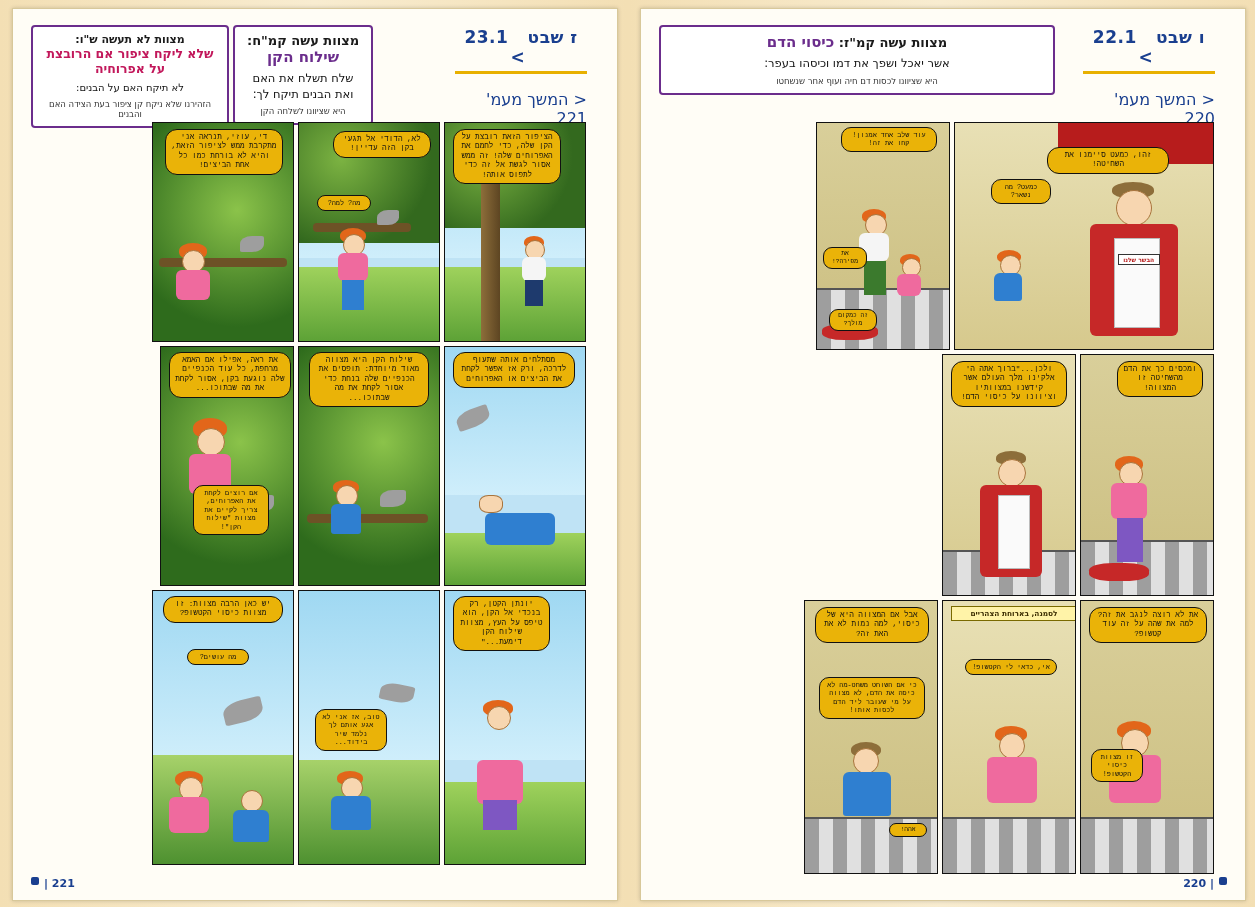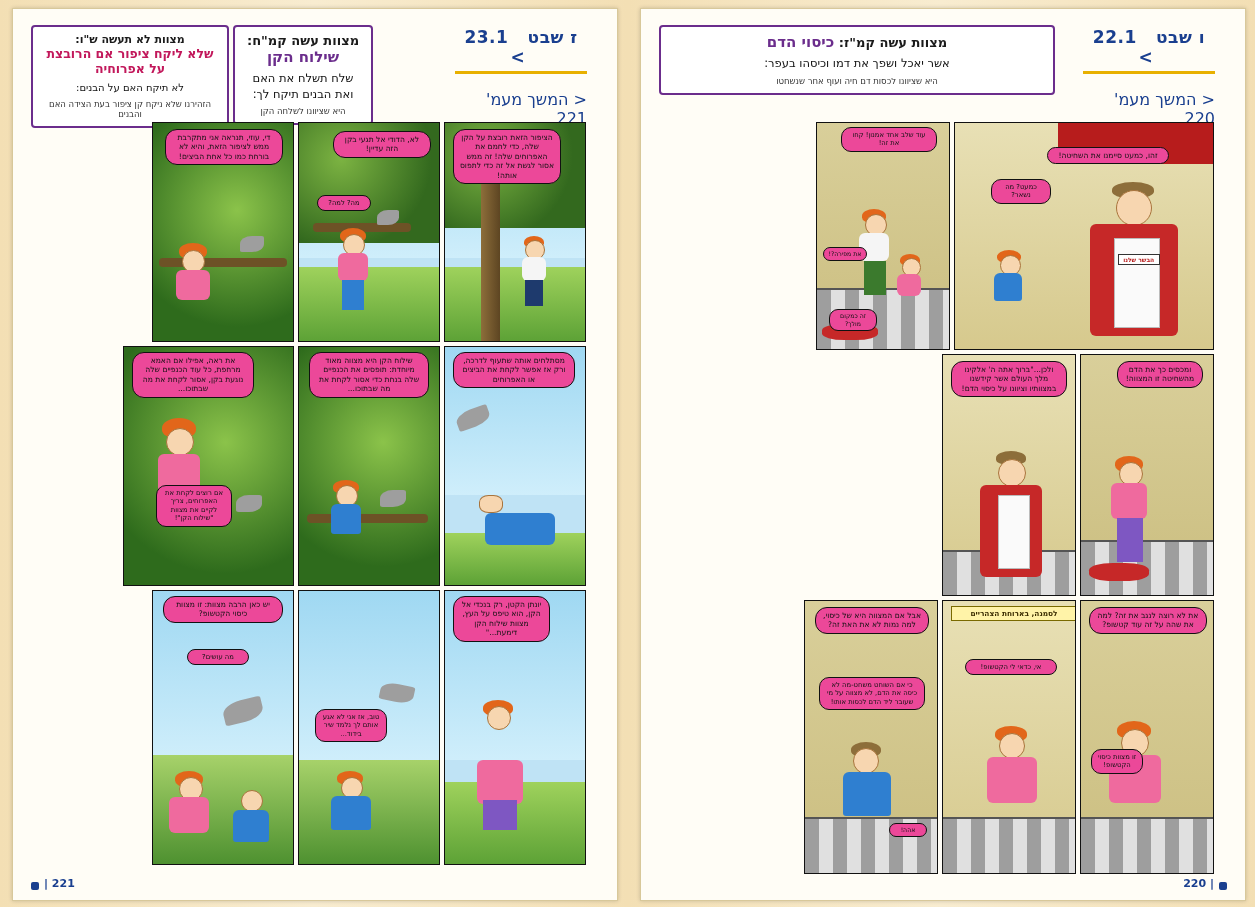--- a/index.html
+++ b/index.html
@@ -129,30 +129,31 @@
   .body-red { position:absolute; background:#c62828; border-radius:6px; }
   .body-pink { position:absolute; background:#ef6a9e; border-radius:6px; }
   .body-white { position:absolute; background:#f5f5f5; border-radius:6px; }
   .apron { position:absolute; background:#fafafa; border:1px solid #bbb; }
   .legs { position:absolute; background:#1e3a6d; }
   .bird { position:absolute; background:#9e9e9e; border-radius:50% 10% 50% 10%; }
 
   
   .bub {
     position: absolute;
-    background: #ec4899;
+    background: #eab308;
     border: 1.3px solid #111;
     border-radius: 12px;
     padding: 3px 5px;
     font-size: 7.6px;
     line-height: 1.25;
     color: #111;
     text-align: center;
     direction: rtl;
     box-sizing: border-box;
+    font-family: Liberation Mono, monospace;
   }
   .bub.sm { font-size: 6.8px; border-radius: 10px; }
   .bub.tiny { font-size: 6.2px; border-radius: 9px; padding: 2px 3px; }
   .caption-yellow {
     position:absolute; background:#fff3a8; border:1px solid #7a6a00;
     font-size:7.4px; padding:2px 4px; direction:rtl; text-align:center; color:#3a2c00;
     font-weight:bold;
   }
   .sign {
     position:absolute; background:#fff; border:1px solid #333;
@@ -161,21 +162,21 @@
   }
 
   
   .folio {
     position: absolute;
     bottom: 10px;
     font-size: 11px;
     color: #1a3f8f;
     font-weight: bold;
     display: flex;
-    align-items: flex-end;
+    align-items: flex-start;
     gap: 5px;
   }
   .folio-dot { width: 8px; height: 8px; background: #1a3f8f; border-radius: 2px; }
 </style>
 </head>
 <body>
 
 <div id="page">
 
   <div class="sheet" id="sheet-left">
@@ -276,21 +277,21 @@
           <div class="branch" style="left:6%; top:70%; width:86%;"></div>
           <div class="bird" style="left:58%; top:60%; width:26px; height:17px;"></div>
           <div class="fig" style="left:20%; top:56%; width:46px; height:78px;">
             <div class="hair-red" style="left:6px; top:0; width:26px; height:14px;"></div>
             <div class="head" style="left:9px; top:5px; width:20px; height:20px;"></div>
             <div class="body-blue" style="left:4px; top:24px; width:30px; height:30px;"></div>
           </div>
           <div class="bub" style="left:10px; top:5px; width:120px;">שילוח הקן היא מצווה מאוד מיוחדת: תופסים את הכנפיים שלה בנחת כדי אסור לקחת את מה שבתוכו...</div>
         </div>
 
-        <div class="panel" style="width:171px;">
+        <div class="panel" style="width:134px;">
           <div class="foliage2"></div>
           <div class="fig" style="left:18%; top:30%; width:54px; height:92px;">
             <div class="hair-red" style="left:8px; top:0; width:34px; height:20px;"></div>
             <div class="head" style="left:12px; top:10px; width:26px; height:26px;"></div>
             <div class="body-pink" style="left:4px; top:36px; width:42px; height:40px;"></div>
           </div>
           <div class="bird" style="left:66%; top:62%; width:26px; height:17px;"></div>
           <div class="bub" style="left:8px; top:5px; width:122px;">את ראה, אפילו אם האמא מרחפת, כל עוד הכנפיים שלה נוגעת בקן, אסור לקחת את מה שבתוכו...</div>
           <div class="bub sm" style="left:32px; top:138px; width:76px;">אם רוצים לקחת את האפרוחים, צריך לקיים את מצוות "שילוח הקן"!</div>
         </div>

